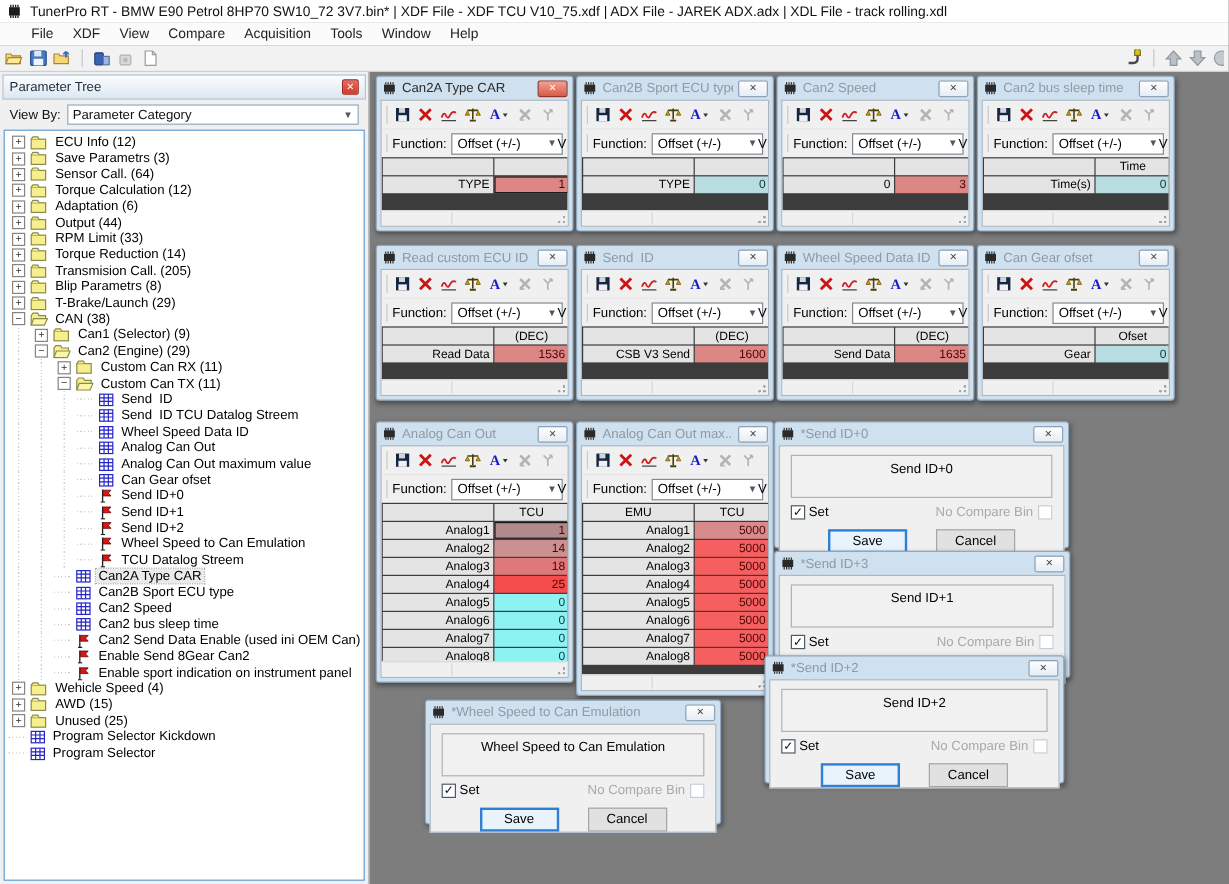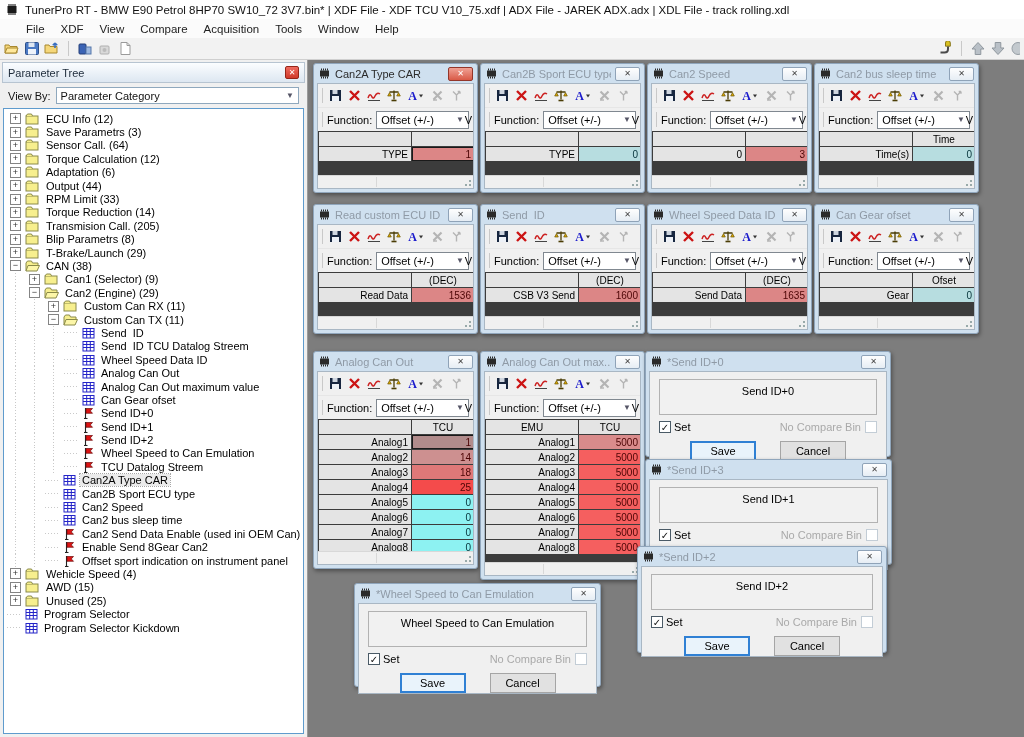--- a/index.html
+++ b/index.html
@@ -309,41 +309,41 @@
           </svg></span><span class="tree-label">Can2 Send Data Enable (used ini OEM Can)</span></div>
       <div class="tree-row"><span class="tree-indent"></span><span class="tree-indent"></span><span class="tree-stub"></span><span class="icon tree-icon"><svg width="13" height="12" viewBox="0 0 13 12" xmlns="http://www.w3.org/2000/svg">
             <path d="M3.5 1 v10.5" stroke="#222" stroke-width="1.1"></path>
             <path d="M2 11.5 h3.5" stroke="#222" stroke-width="1.1"></path>
             <path d="M4 1.5 h6.5 l-2.2 2.4 2.2 2.4 H4 z" fill="#dd1414" stroke="#6b0b0b" stroke-width=".7"></path>
           </svg></span><span class="tree-label">Enable Send 8Gear Can2</span></div>
       <div class="tree-row"><span class="tree-indent"></span><span class="tree-indent"></span><span class="tree-stub"></span><span class="icon tree-icon"><svg width="13" height="12" viewBox="0 0 13 12" xmlns="http://www.w3.org/2000/svg">
             <path d="M3.5 1 v10.5" stroke="#222" stroke-width="1.1"></path>
             <path d="M2 11.5 h3.5" stroke="#222" stroke-width="1.1"></path>
             <path d="M4 1.5 h6.5 l-2.2 2.4 2.2 2.4 H4 z" fill="#dd1414" stroke="#6b0b0b" stroke-width=".7"></path>
-          </svg></span><span class="tree-label">Offset sport indication on instrument panel</span></div>
+          </svg></span><span class="tree-label">Enable sport indication on instrument panel</span></div>
       <div class="tree-row"><span class="expand-box">+</span><span class="icon tree-icon"><svg width="15" height="12" viewBox="0 0 15 12" xmlns="http://www.w3.org/2000/svg">
             <rect x="1" y="3" width="12" height="8" fill="#f7ef8e" stroke="#8a8a4a"></rect>
             <path d="M1 3 l1.5-2 h4 l1 2" fill="#f7ef8e" stroke="#8a8a4a"></path>
           </svg></span><span class="tree-label">Wehicle Speed (4)</span></div>
       <div class="tree-row"><span class="expand-box">+</span><span class="icon tree-icon"><svg width="15" height="12" viewBox="0 0 15 12" xmlns="http://www.w3.org/2000/svg">
             <rect x="1" y="3" width="12" height="8" fill="#f7ef8e" stroke="#8a8a4a"></rect>
             <path d="M1 3 l1.5-2 h4 l1 2" fill="#f7ef8e" stroke="#8a8a4a"></path>
           </svg></span><span class="tree-label">AWD (15)</span></div>
       <div class="tree-row"><span class="expand-box">+</span><span class="icon tree-icon"><svg width="15" height="12" viewBox="0 0 15 12" xmlns="http://www.w3.org/2000/svg">
             <rect x="1" y="3" width="12" height="8" fill="#f7ef8e" stroke="#8a8a4a"></rect>
             <path d="M1 3 l1.5-2 h4 l1 2" fill="#f7ef8e" stroke="#8a8a4a"></path>
           </svg></span><span class="tree-label">Unused (25)</span></div>
       <div class="tree-row"><span class="tree-stub"></span><span class="icon tree-icon"><svg width="13" height="12" viewBox="0 0 13 12" xmlns="http://www.w3.org/2000/svg">
             <rect x="1" y="1.5" width="11" height="9.5" fill="#fff" stroke="#2424c8"></rect>
             <path d="M1 4.5 h11 M1 7.5 h11 M4.7 1.5 v9.5 M8.3 1.5 v9.5" stroke="#2424c8"></path>
-          </svg></span><span class="tree-label">Program Selector</span></div>
+          </svg></span><span class="tree-label">Program Selector Kickdown</span></div>
       <div class="tree-row"><span class="tree-stub"></span><span class="icon tree-icon"><svg width="13" height="12" viewBox="0 0 13 12" xmlns="http://www.w3.org/2000/svg">
             <rect x="1" y="1.5" width="11" height="9.5" fill="#fff" stroke="#2424c8"></rect>
             <path d="M1 4.5 h11 M1 7.5 h11 M4.7 1.5 v9.5 M8.3 1.5 v9.5" stroke="#2424c8"></path>
-          </svg></span><span class="tree-label">Program Selector Kickdown</span></div>
+          </svg></span><span class="tree-label">Program Selector</span></div>
     </div>
 </div>
 
 <div style="position:absolute;left:309px;top:60px;right:0;bottom:0;background:#7d7d7d"></div>
 <div id="windows">
     <div class="window active" style="left: 313px; top: 63px; width: 165px; height: 130px; z-index: 10;">
       <div class="win-title">
         <span class="icon">
           <svg width="13" height="11" viewBox="0 0 13 11" xmlns="http://www.w3.org/2000/svg">
             <rect x="2" y="2.5" width="9" height="6" fill="#2a2a2a"></rect>

